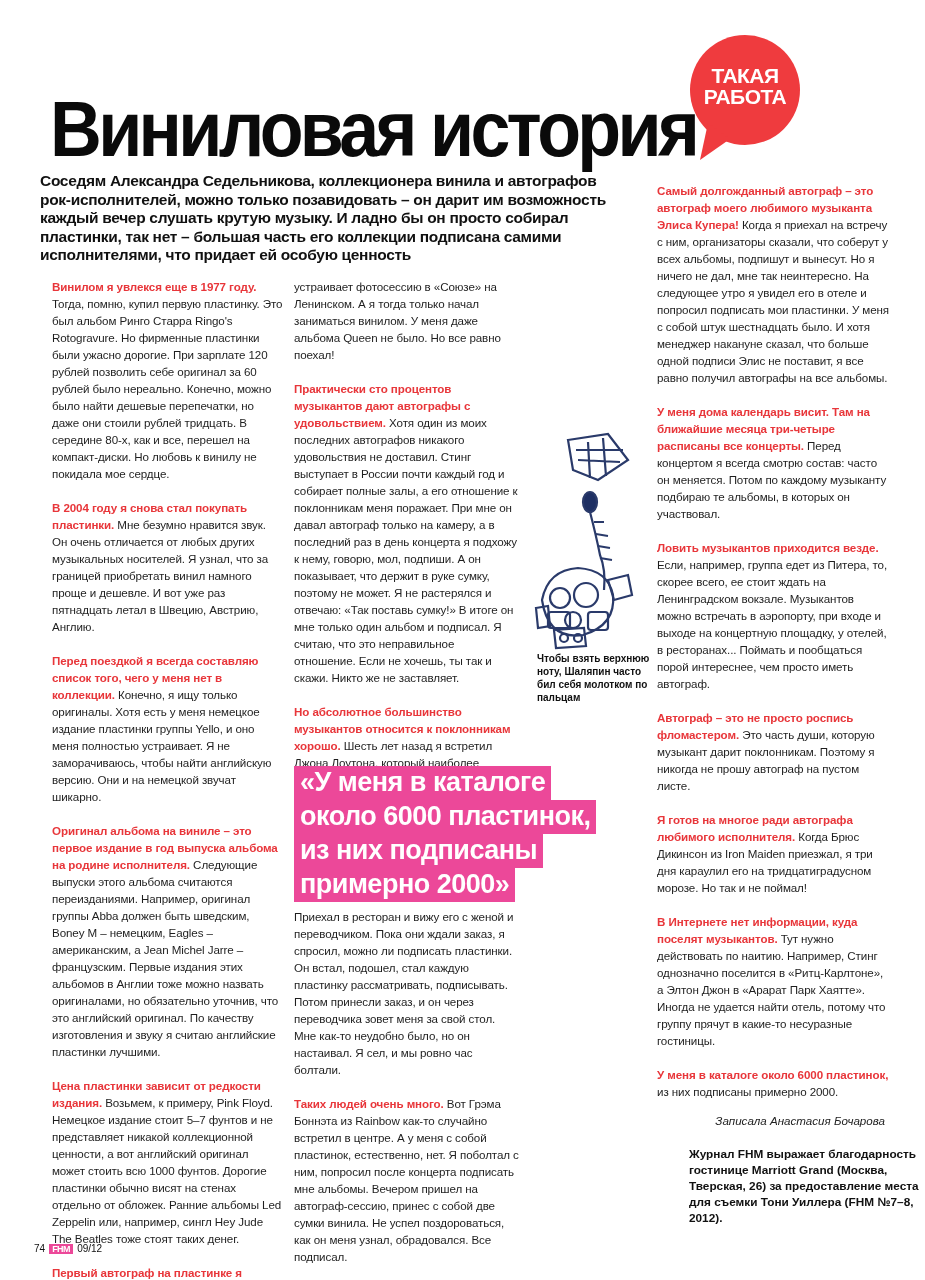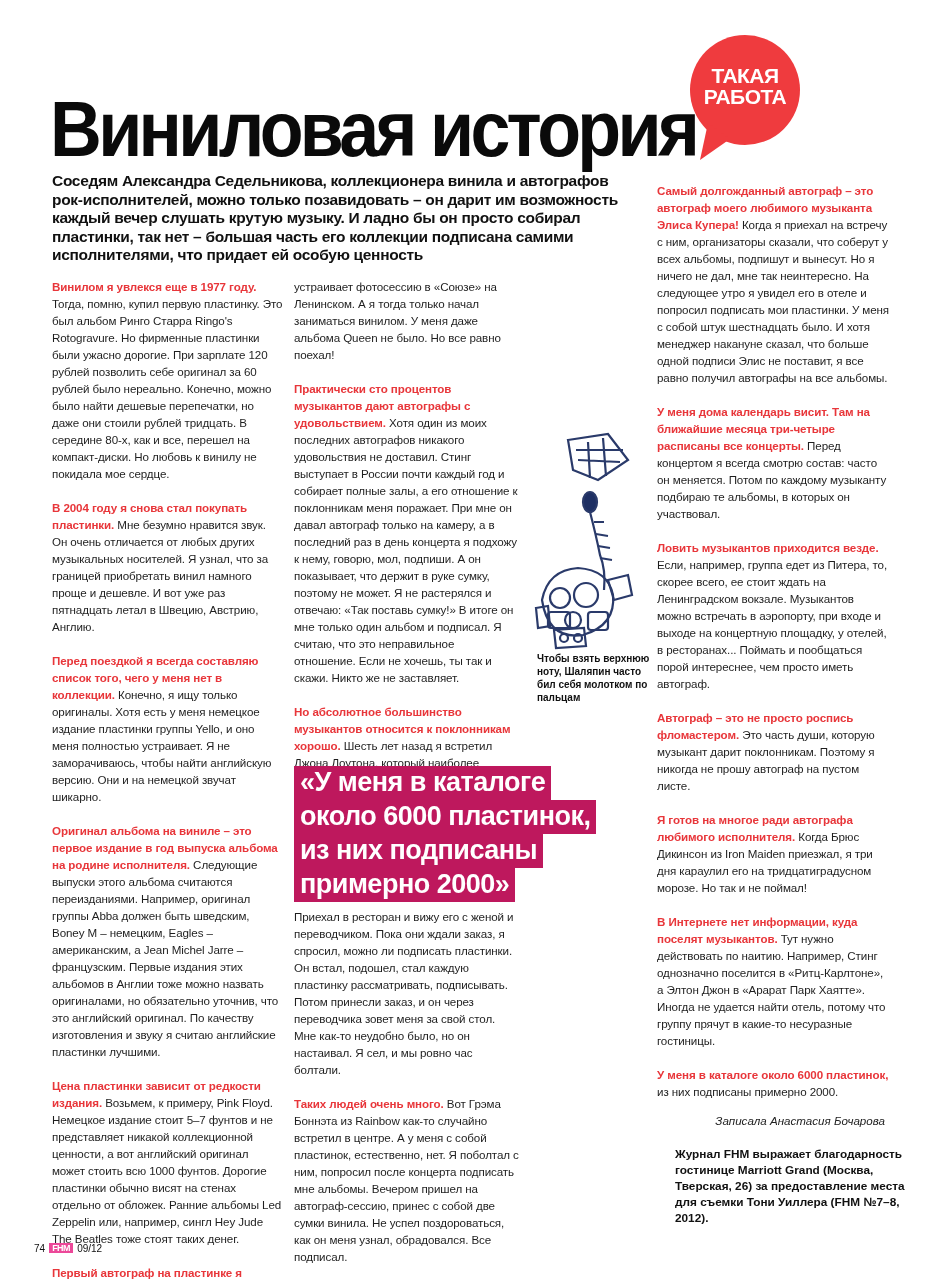--- a/index.html
+++ b/index.html
@@ -15,59 +15,59 @@
   .badge {
     position: absolute; left: 686px; top: 35px; width: 118px; height: 118px;
   }
   .badge svg { position: absolute; left: 0; top: 0; }
   .badge-text {
     position: absolute; left: 0; top: 30px; width: 118px; text-align: center;
     color: #fff; font-weight: bold; font-size: 21px; line-height: 21px; letter-spacing: -0.5px;
   }
 
   .lead {
-    position: absolute; left: 52px; top: 172px; width: 580px;
+    position: absolute; left: 40px; top: 172px; width: 580px;
     font-weight: bold; font-size: 15.5px; line-height: 18.5px; color: #111;
     letter-spacing: -0.3px;
   }
 
   .col { position: absolute; font-size: 11.6px; line-height: 17px; color: #1e1e1e; letter-spacing: -0.1px; }
   .col p { margin-bottom: 17px; }
   .hl { color: #e8363a; font-weight: bold; }
 
   .col1 { left: 52px; top: 278px; width: 232px; }
   .col2 { left: 294px; top: 278px; width: 225px; }
   .col2b { left: 294px; top: 908px; width: 225px; }
   .col3 { left: 657px; top: 182px; width: 232px; }
 
   .pull {
     position: absolute; left: 294px; top: 766px; width: 320px;
     font-weight: bold; font-size: 27px; line-height: 33px; color: #fff;
     letter-spacing: -0.5px;
   }
   .pull span.line {
-    display: inline-block; background: #be185d; padding: 0 6px 1px 6px; margin-bottom: 0;
+    display: inline-block; background: #ec4899; padding: 0 6px 1px 6px; margin-bottom: 0;
   }
 
   .art { position: absolute; left: 528px; top: 430px; width: 112px; height: 225px; }
   .caption {
     position: absolute; left: 537px; top: 652px; width: 120px;
     font-weight: bold; font-size: 10px; line-height: 13px; color: #111;
   }
 
   .signature {
     position: absolute; left: 657px; top: 1114px; width: 228px; text-align: right;
     font-style: italic; font-size: 11.6px; color: #222;
   }
   .thanks {
-    position: absolute; left: 675px; top: 1146px; width: 232px;
+    position: absolute; left: 689px; top: 1146px; width: 232px;
     font-weight: bold; font-size: 11.8px; line-height: 16px; color: #111;
   }
 
-  .footer { position: absolute; left: 34px; top: 1243px; font-size: 10px; color: #111; display: flex; align-items: flex-start; gap: 4px; }
+  .footer { position: absolute; left: 34px; top: 1243px; font-size: 10px; color: #111; display: flex; align-items: center; gap: 4px; }
   .footer .logo { background: #ec4899; color: #fff; font-weight: bold; font-size: 9px; padding: 0 3px; letter-spacing: -0.5px; }
 </style>
 </head>
 <body>
 
 <h1 class="title">Виниловая история</h1>
 
 <div class="badge">
   <svg width="118" height="125" viewBox="0 0 118 125">
     <circle cx="59" cy="55" r="55" fill="#ef3b3e"></circle>

